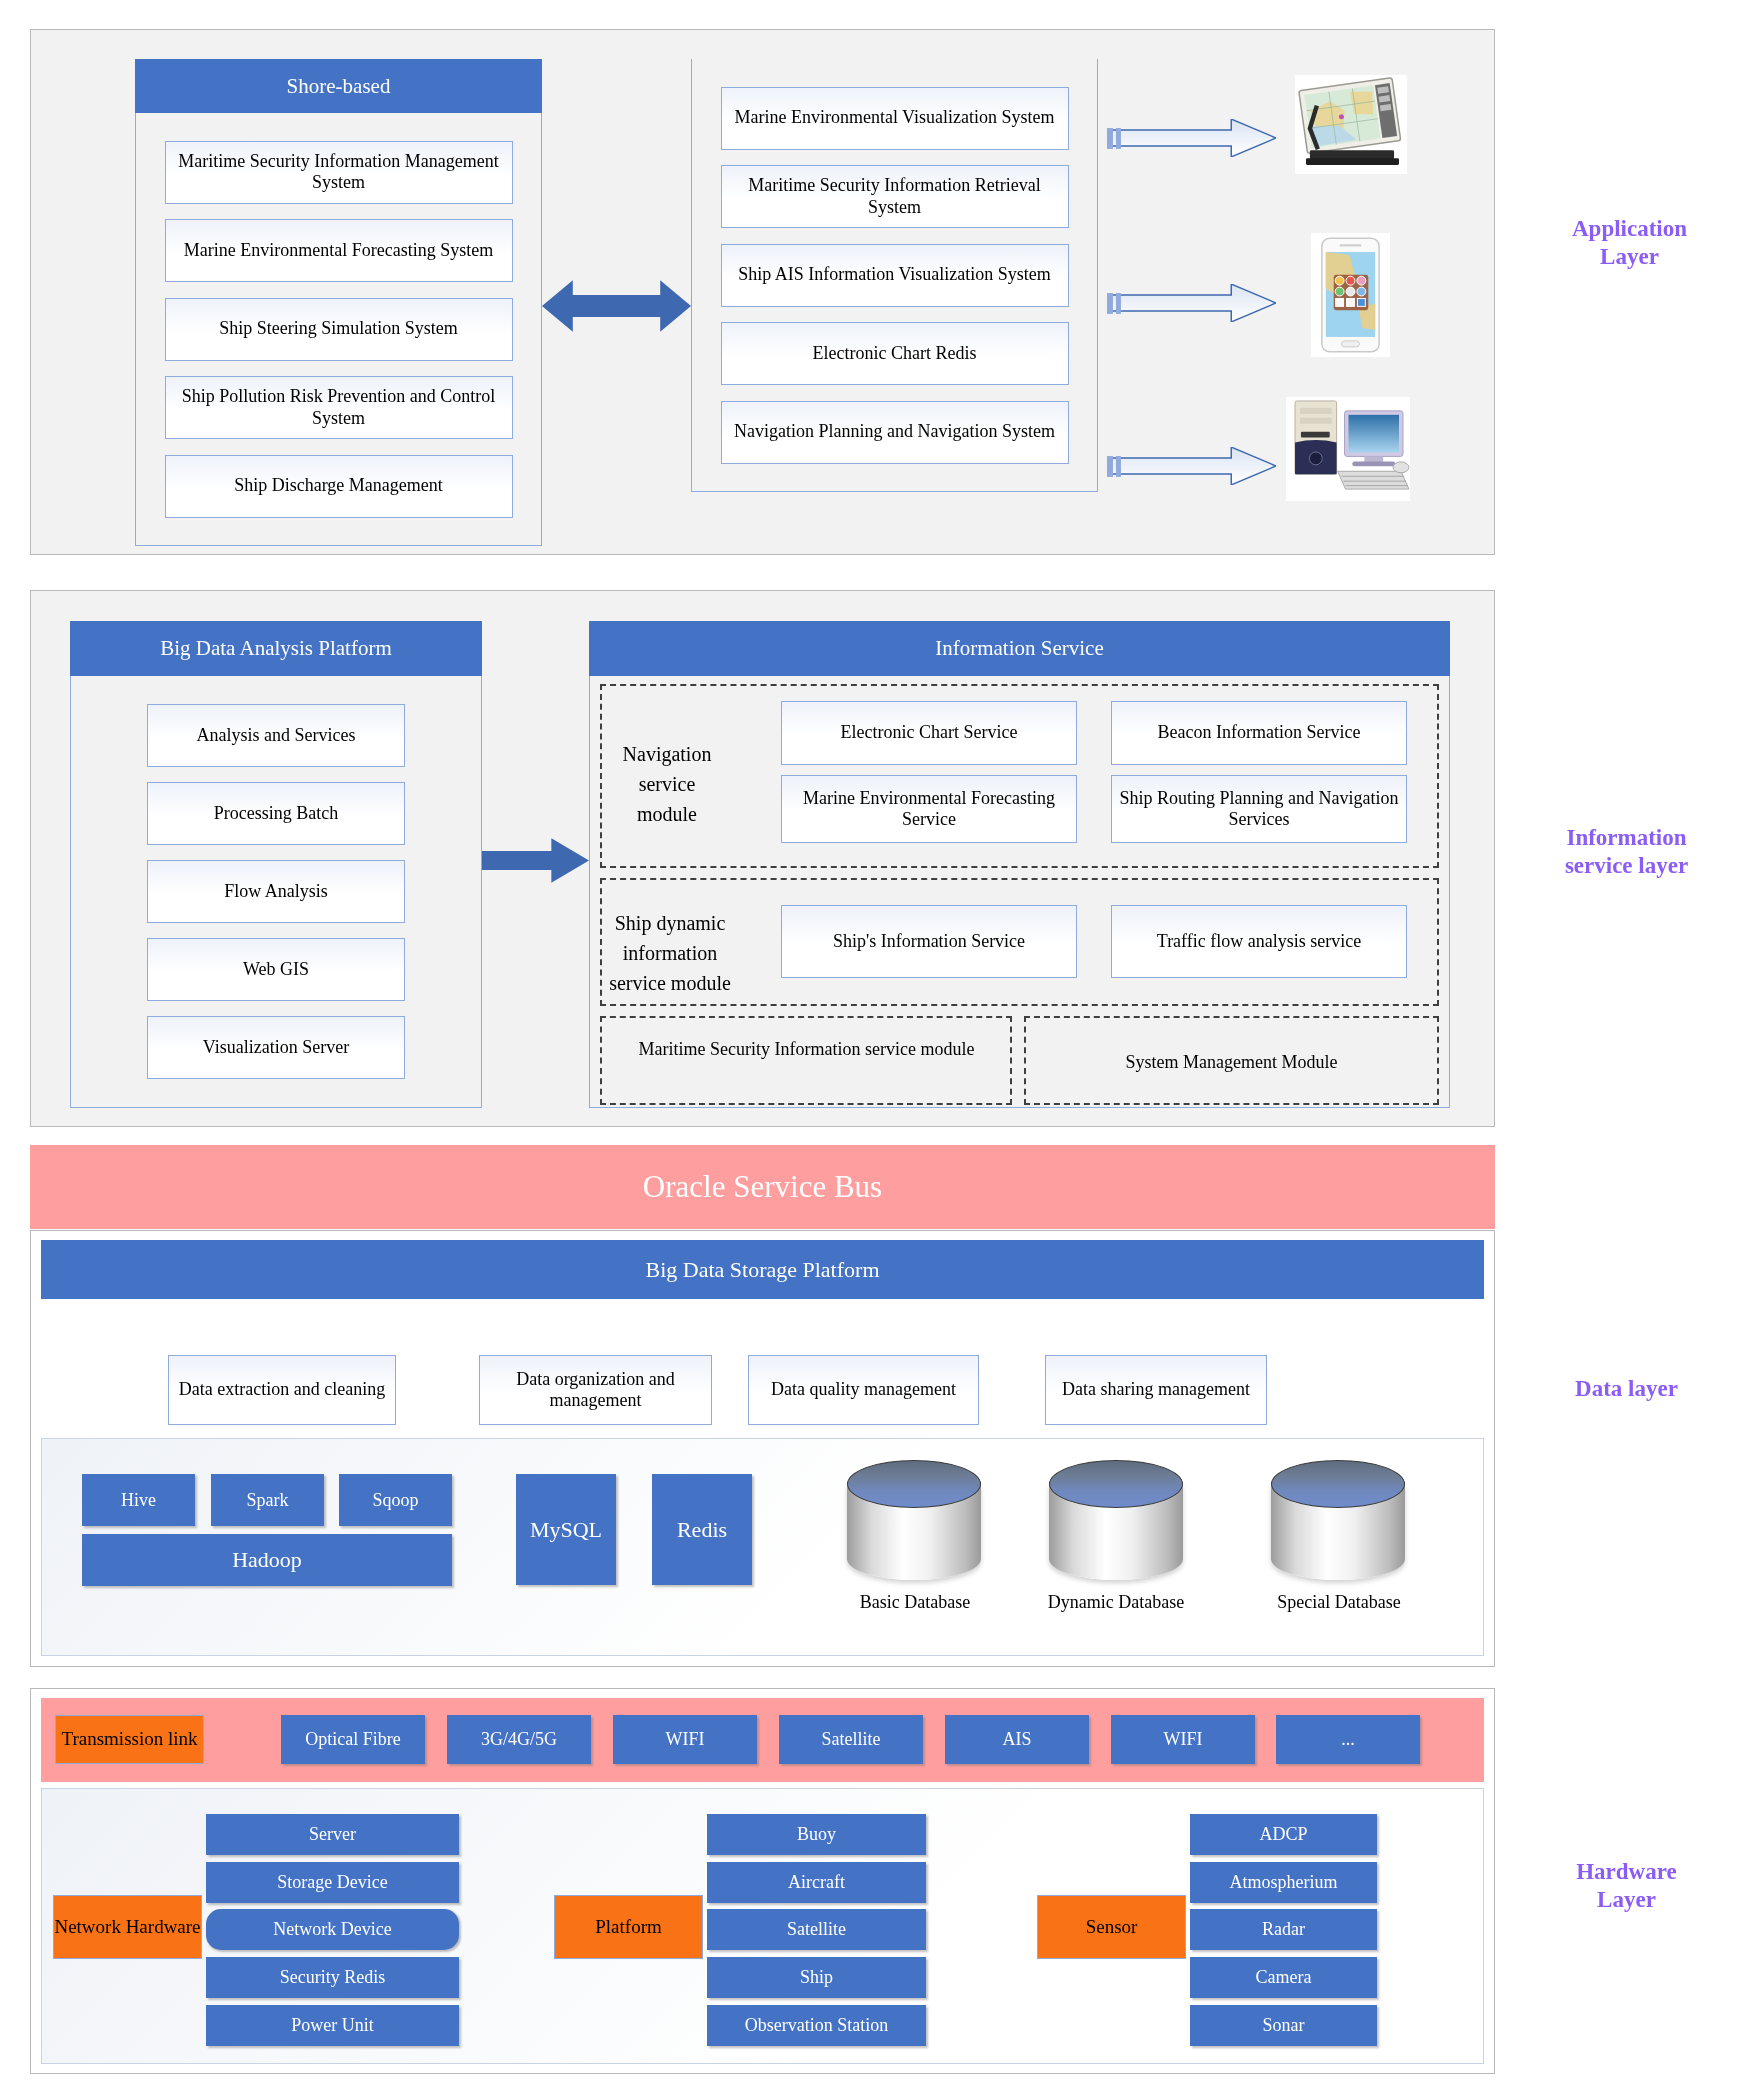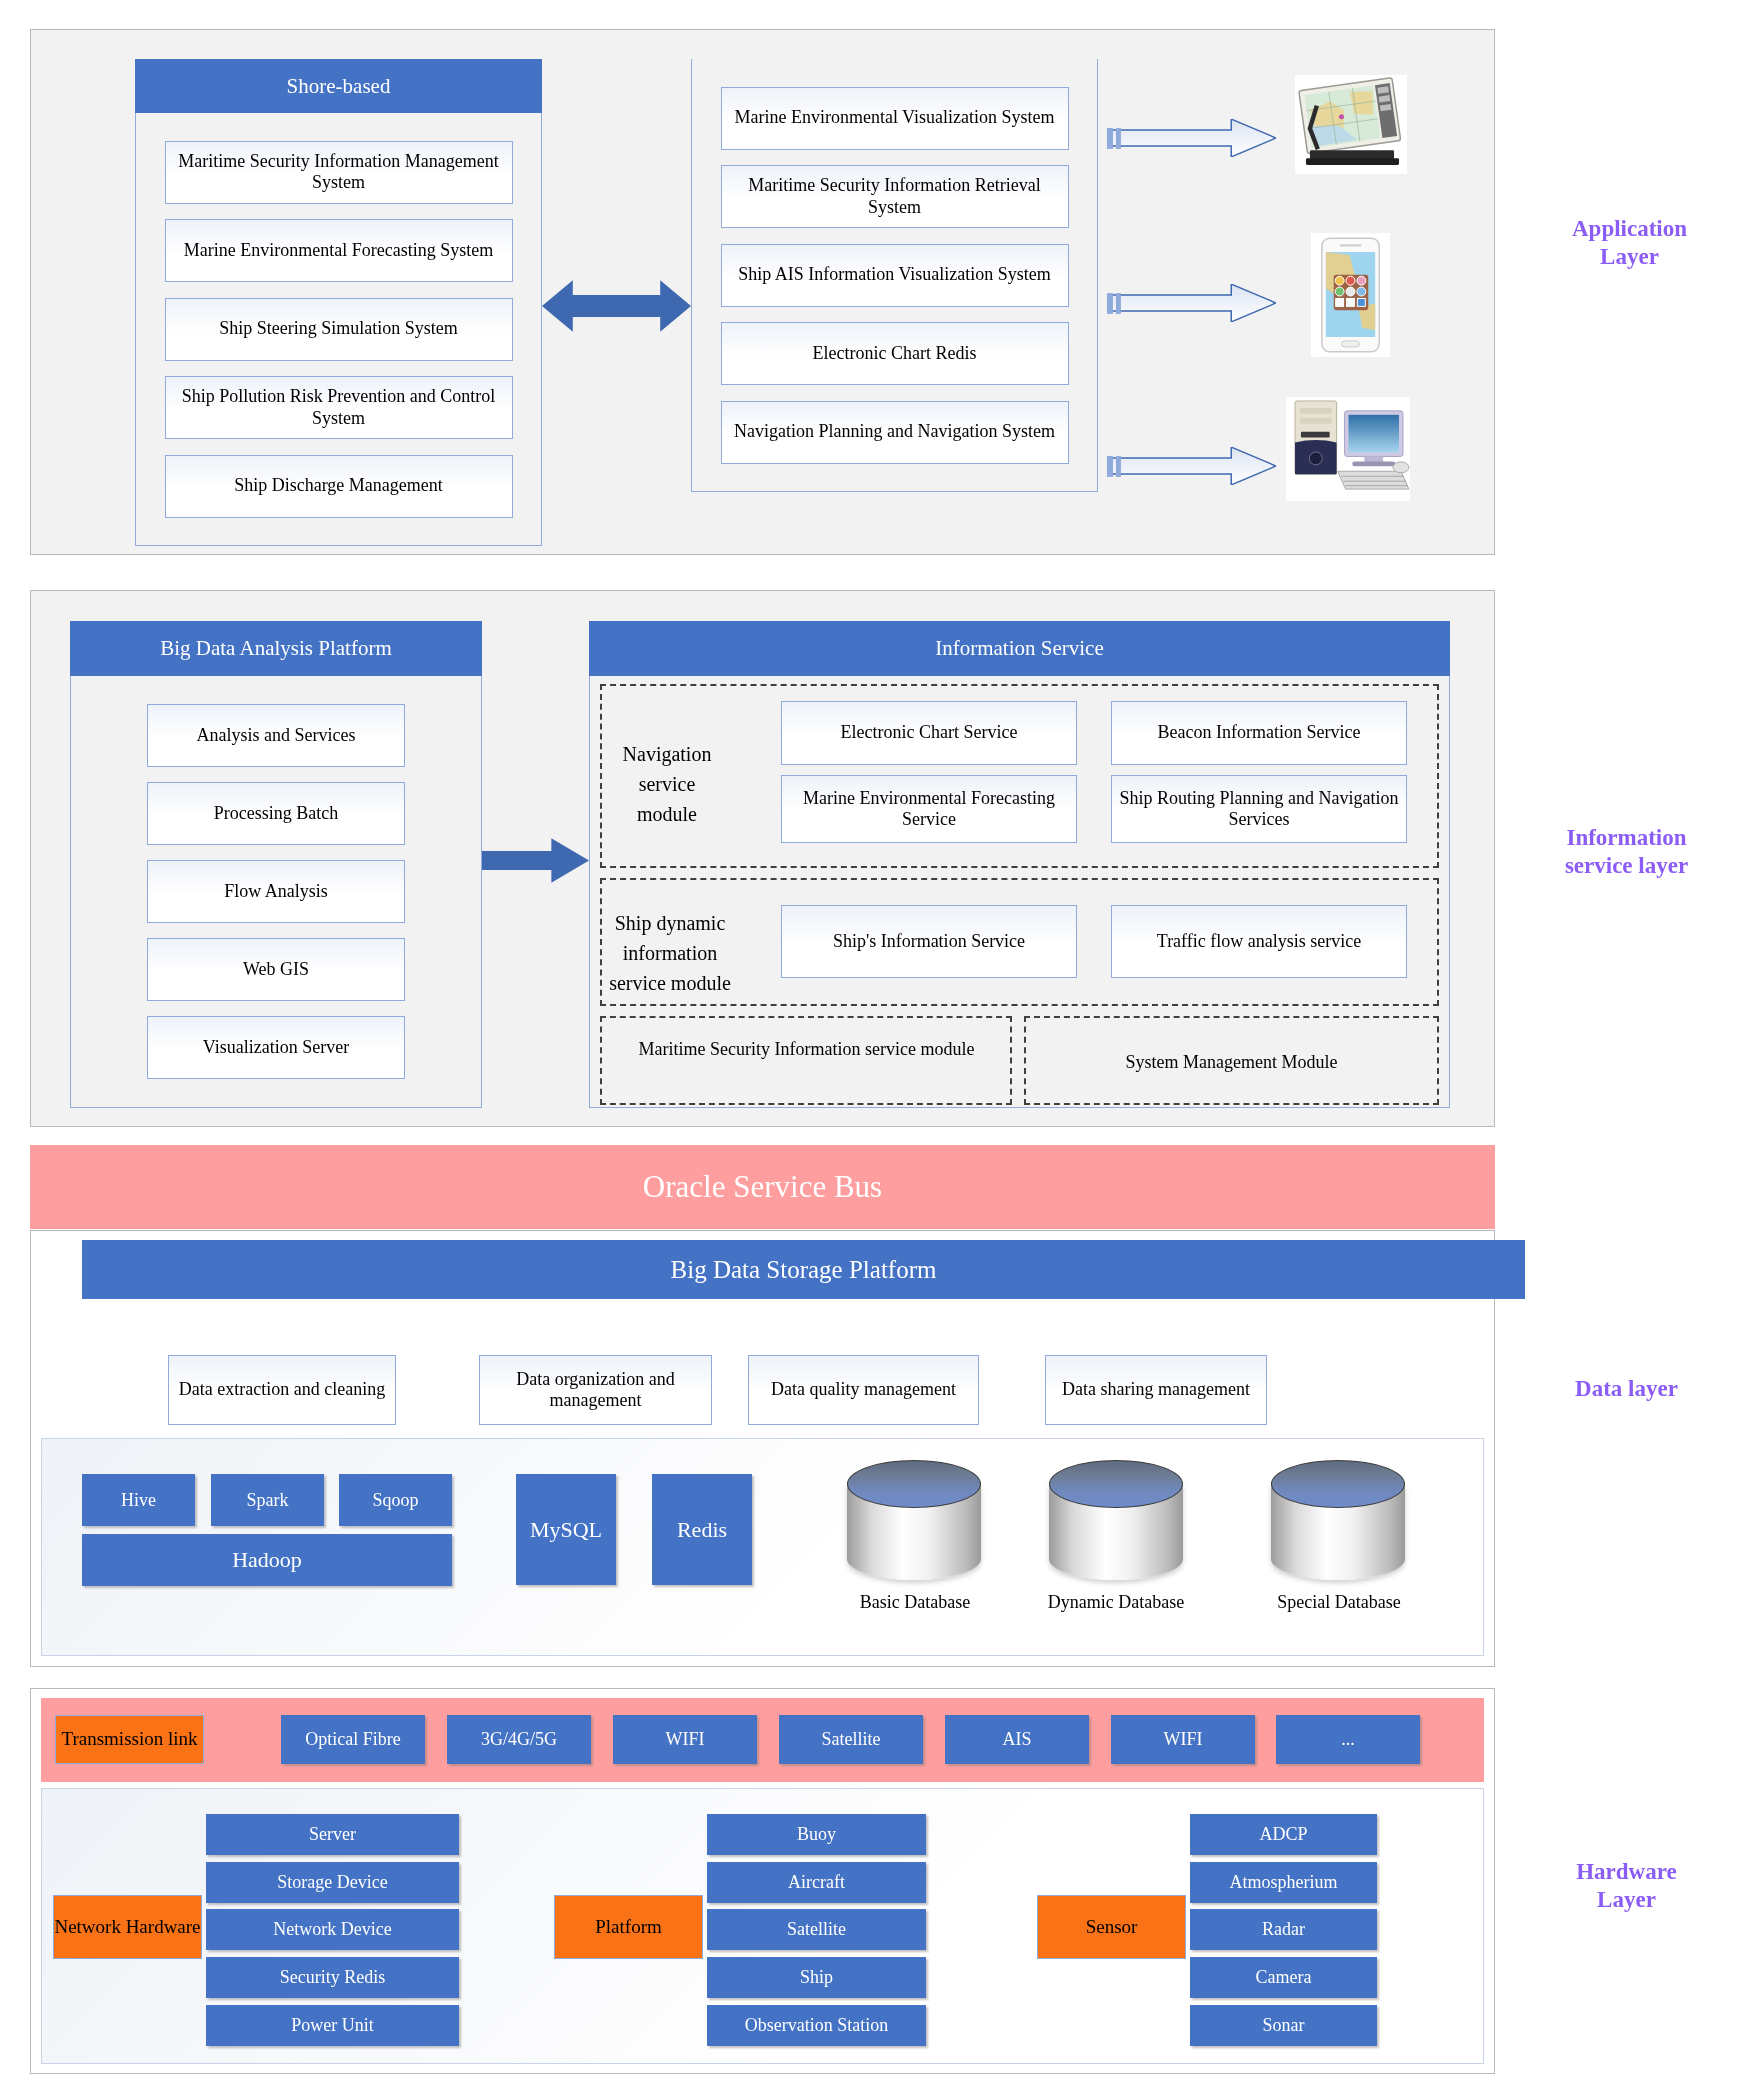--- a/index.html
+++ b/index.html
@@ -63,21 +63,21 @@
   .dblarrow{position:absolute;}
   .rightarrow{position:absolute;}
   .hollowarrow{position:absolute;}
 
   
   .band{
     position:absolute;box-sizing:border-box;display:flex;
     align-items:center;justify-content:center;color:#fff;
   }
   .band-osb{background:#FF9E9E;font-size:31px;}
-  .band-bdsp{background:#4472C4;font-size:25px;margin-left:41px;}
+  .band-bdsp{background:#4472C4;font-size:22px;}
 
   
   .cyl{position:absolute;}
   .cyl-cap{
     position:absolute;left:0;top:0;width:100%;height:48px;border-radius:50%;
     background:linear-gradient(180deg,#5e6b80 0%,#6d7c93 30%,#6f88bd 65%,#6f8ccb 100%);
     border:1px solid #3a3a3a;box-sizing:border-box;
   }
   .cyl-body{
     position:absolute;left:0;top:24px;width:100%;bottom:0;
@@ -346,21 +346,21 @@
   <div class="bbox" style="position:absolute;left:779px;top:1715px;width:144px;height:49px;">Satellite</div>
   <div class="bbox" style="position:absolute;left:945px;top:1715px;width:144px;height:49px;">AIS</div>
   <div class="bbox" style="position:absolute;left:1111px;top:1715px;width:144px;height:49px;">WIFI</div>
   <div class="bbox" style="position:absolute;left:1276px;top:1715px;width:144px;height:49px;">...</div>
 
   <div style="position:absolute;left:41px;top:1788px;width:1443px;height:276px;background:linear-gradient(135deg,#eff2f7 0%,#ffffff 60%,#ffffff 100%);border:1px solid #c9d3e6;box-sizing:border-box;"></div>
 
   <div class="plainbox" style="position:absolute;left:53px;top:1895px;width:149px;height:64px;font-size:19px;white-space:pre-line;">Network Hardware</div>
   <div class="bbox" style="position:absolute;left:206px;top:1814px;width:253px;height:41px;">Server</div>
   <div class="bbox" style="position:absolute;left:206px;top:1862px;width:253px;height:41px;">Storage Device</div>
-  <div class="bbox" style="position:absolute;left:206px;top:1909px;width:253px;height:41px;">Network Device</div>
+  <div class="bbox" style="position:absolute;left:206px;top:1909px;width:253px;height:41px;border-radius:15px;">Network Device</div>
   <div class="bbox" style="position:absolute;left:206px;top:1957px;width:253px;height:41px;">Security Redis</div>
   <div class="bbox" style="position:absolute;left:206px;top:2005px;width:253px;height:41px;">Power Unit</div>
 
   <div class="plainbox" style="position:absolute;left:554px;top:1895px;width:149px;height:64px;font-size:19px;">Platform</div>
   <div class="bbox" style="position:absolute;left:707px;top:1814px;width:219px;height:41px;">Buoy</div>
   <div class="bbox" style="position:absolute;left:707px;top:1862px;width:219px;height:41px;">Aircraft</div>
   <div class="bbox" style="position:absolute;left:707px;top:1909px;width:219px;height:41px;">Satellite</div>
   <div class="bbox" style="position:absolute;left:707px;top:1957px;width:219px;height:41px;">Ship</div>
   <div class="bbox" style="position:absolute;left:707px;top:2005px;width:219px;height:41px;">Observation Station</div>
 

